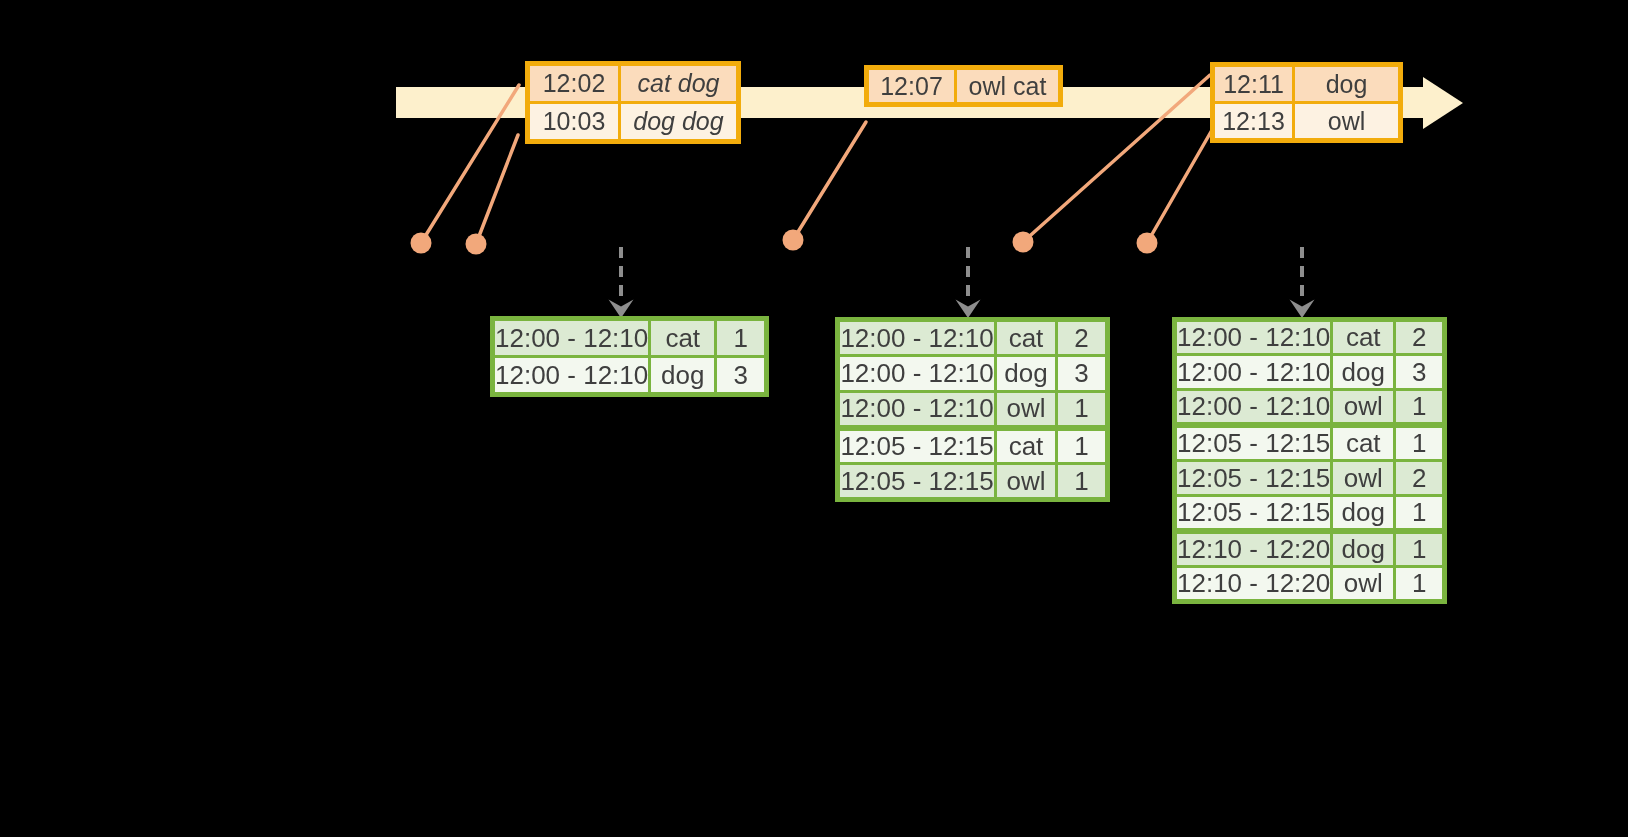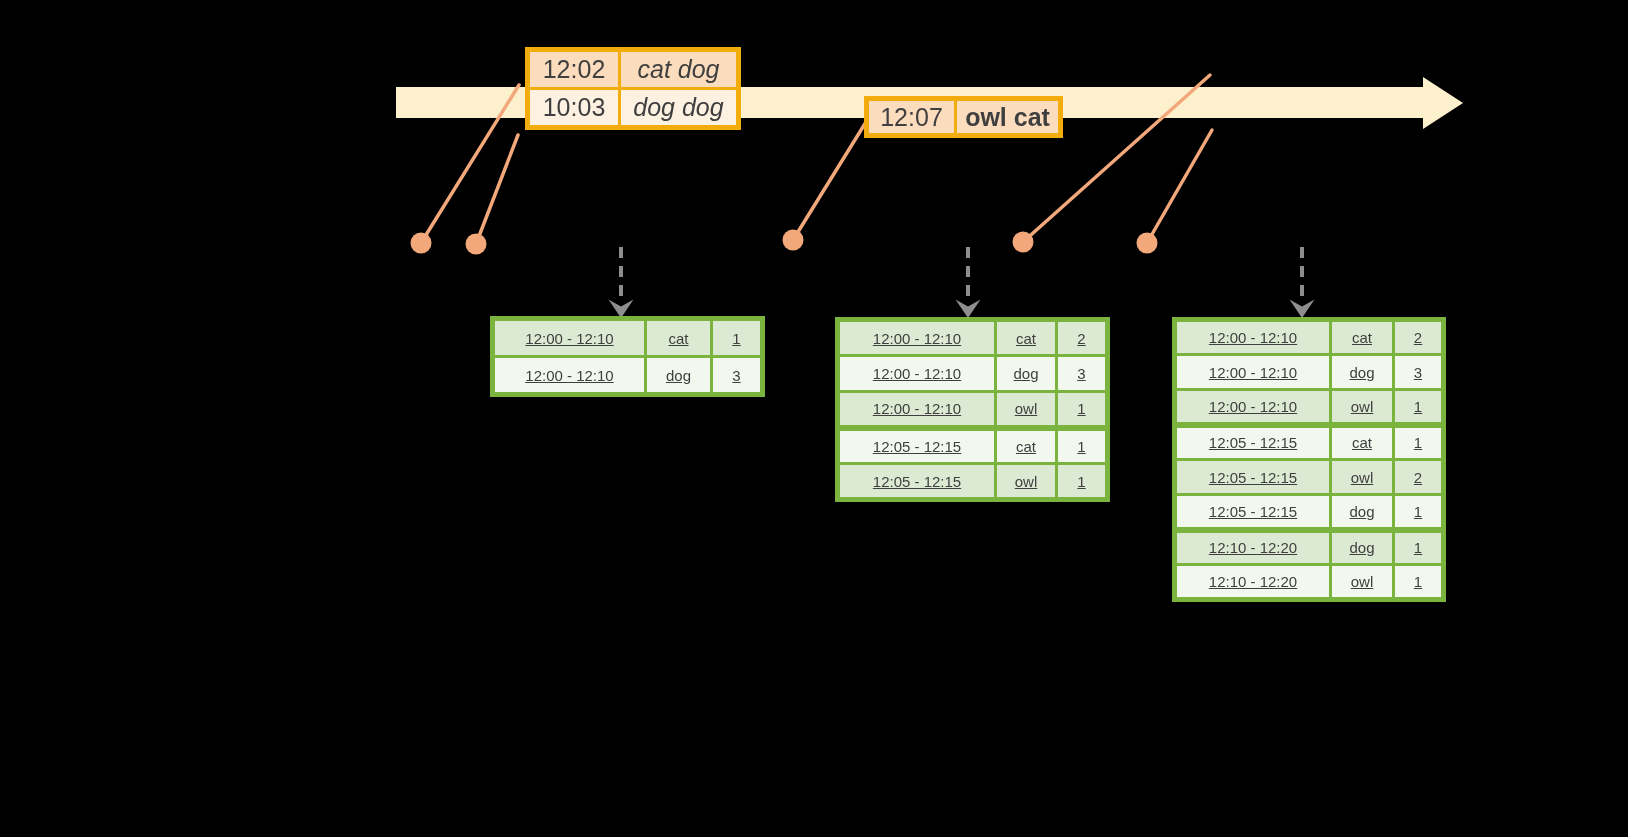--- a/index.html
+++ b/index.html
@@ -58,29 +58,29 @@
     overflow: hidden;
     white-space: nowrap;
   }
 
   
   .etable table { border: 5px solid var(--event_border); }
   .etable td    { border: 3px solid var(--event_border); font-size: 25px; }
   .etable tr:nth-of-type(odd)  td { background: var(--event_fill_a); }
   .etable tr:nth-of-type(even) td { background: var(--event_fill_b); }
   #et1 tr { height: 39px; } #et1 .c-time { width: 88px; } #et1 .c-words { width: 115px; font-style: italic; }
-  #et2 tr { height: 37px; } #et2 .c-time { width: 85px; } #et2 .c-words { width: 101px; font-weight: bold; }
+  #et2 tr { height: 37px; } #et2 .c-time { width: 85px; } #et2 .c-words { width: 101px; }
   #et3 tr { height: 38px; } #et3 .c-time { width: 77px; } #et3 .c-words { width: 103px; }
-  #et1 { left: 517px; top: 47px; padding-left: 8px; }
-  #et2 { left: 864px; top: 96px; }
+  #et1 { left: 517px; top: 61px; padding-left: 8px; }
+  #et2 { left: 864px; top: 65px; }
   #et3 { left: 1210px; top: 62px; }
 
   
   .rtable table { border: 5px solid var(--result_border); }
-  .rtable td    { border: 3px solid var(--result_border); font-size: 15px; text-decoration: underline; }
+  .rtable td    { border: 3px solid var(--result_border); font-size: 26px; }
   .rtable tr:nth-of-type(odd)  td { background: var(--result_fill_a); }
   .rtable tr:nth-of-type(even) td { background: var(--result_fill_b); }
   .rtable tr.group-start td { border-top: 6px solid var(--result_border); }
   #rt1 tr { height: 38px; } #rt1 .c-window { width: 149px; } #rt1 .c-word { width: 63px; } #rt1 .c-count { width: 47px; }
   #rt2 tr { height: 36px; } #rt2 .c-window { width: 154px; } #rt2 .c-word { width: 58px; } #rt2 .c-count { width: 47px; }
   #rt3 tr { height: 35px; } #rt3 .c-window { width: 152px; } #rt3 .c-word { width: 60px; } #rt3 .c-count { width: 46px; }
   #rt1 { left: 490px; top: 316px; }
   #rt2 { left: 835px; top: 317px; }
   #rt3 { left: 1172px; top: 317px; }
 </style>
@@ -135,20 +135,36 @@
         <tbody>
 
         <tr>
           <td class="c-time">12:07</td>
           <td class="c-words">owl cat</td>
         </tr>
       </tbody>
       </table>
   </div>
 
+  <div class="tbl-wrap etable" id="et3">
+    <table>
+        <tbody>
+
+        <tr>
+          <td class="c-time">12:11</td>
+          <td class="c-words">dog</td>
+        </tr>
+
+        <tr>
+          <td class="c-time">12:13</td>
+          <td class="c-words">owl</td>
+        </tr>
+      </tbody>
+      </table>
+  </div>
 
   <div class="tbl-wrap rtable" id="rt1">
     <table>
         <tbody>
 
         <tr>
           <td class="c-window">12:00 - 12:10</td>
           <td class="c-word">cat</td>
           <td class="c-count">1</td>
         </tr>

